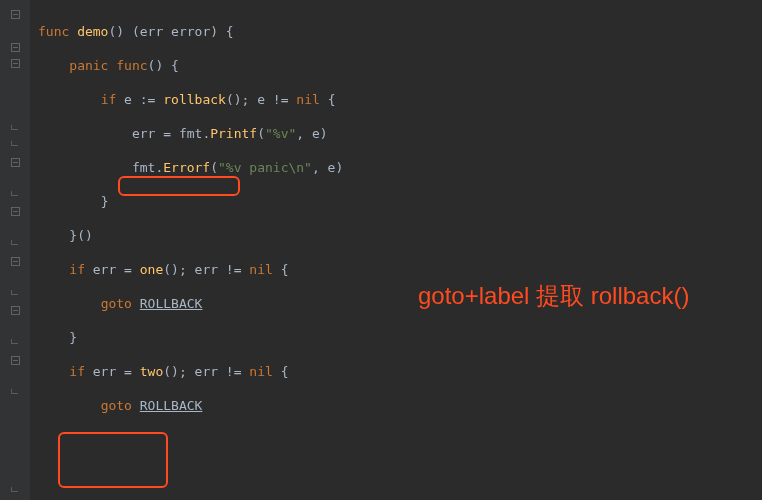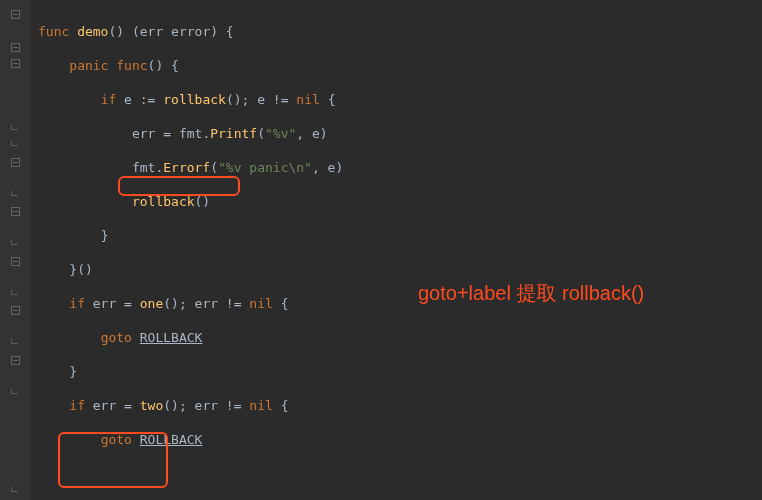--- a/index.html
+++ b/index.html
@@ -98,21 +98,21 @@
   }
   #hl1 { left: 88px; top: 176px; width: 122px; height: 20px; }
   #hl2 { left: 28px; top: 432px; width: 110px; height: 56px; }
 
   .annotation {
     position: absolute;
     left: 418px;
     top: 280px;
     color: #ff4b1f;
     font-family: -apple-system, "PingFang SC", "Helvetica Neue", sans-serif;
-    font-size: 20px;
+    font-size: 24px;
     font-weight: 400;
   }
 </style>
 </head>
 <body>
 
 <div class="editor">
   <div class="gutter">
     <div class="gutter-row">
         <span class="fold-minus"></span>
@@ -177,21 +177,20 @@
         <span class="fold-end"></span>
       </div>
   </div>
 
   <div class="code">
 <div class="line"><span class="kw">func</span> <span class="fn">demo</span><span class="punct">() (</span><span class="ident">err</span><span class="punct"> </span><span class="ident">error</span><span class="punct">) {</span></div>
 <div class="line">    <span class="kw">panic</span> <span class="kw">func</span><span class="punct">() {</span></div>
 <div class="line">        <span class="kw">if</span> <span class="ident">e</span><span class="punct"> := </span><span class="builtin">rollback</span><span class="punct">()</span><span class="punct">; </span><span class="ident">e</span><span class="punct"> != </span><span class="kw">nil</span><span class="punct"> {</span></div>
 <div class="line">            <span class="ident">err</span><span class="punct"> = </span><span class="ident">fmt</span><span class="punct">.</span><span class="fn">Printf</span><span class="punct">(</span><span class="str">"%v"</span><span class="punct">, </span><span class="ident">e</span><span class="punct">)</span></div>
 <div class="line">            <span class="ident">fmt</span><span class="punct">.</span><span class="fn">Errorf</span><span class="punct">(</span><span class="str">"%v panic\n"</span><span class="punct">, </span><span class="ident">e</span><span class="punct">)</span></div>
-<div class="line">            <span class="fn">rollback</span><span class="punct">()</span></div>
 <div class="line">        <span class="punct">}</span></div>
 <div class="line">    <span class="punct">}()</span></div>
 <div class="line">    <span class="kw">if</span> <span class="ident">err</span><span class="punct"> = </span><span class="fn">one</span><span class="punct">(); </span><span class="ident">err</span><span class="punct"> != </span><span class="kw">nil</span><span class="punct"> {</span></div>
 <div class="line">        <span class="kw">goto</span> <span class="label">ROLLBACK</span></div>
 <div class="line">    <span class="punct">}</span></div>
 <div class="line">    <span class="kw">if</span> <span class="ident">err</span><span class="punct"> = </span><span class="fn">two</span><span class="punct">(); </span><span class="ident">err</span><span class="punct"> != </span><span class="kw">nil</span><span class="punct"> {</span></div>
 <div class="line">        <span class="kw">goto</span> <span class="label">ROLLBACK</span></div>
 <div class="line">    </div>
 
 

